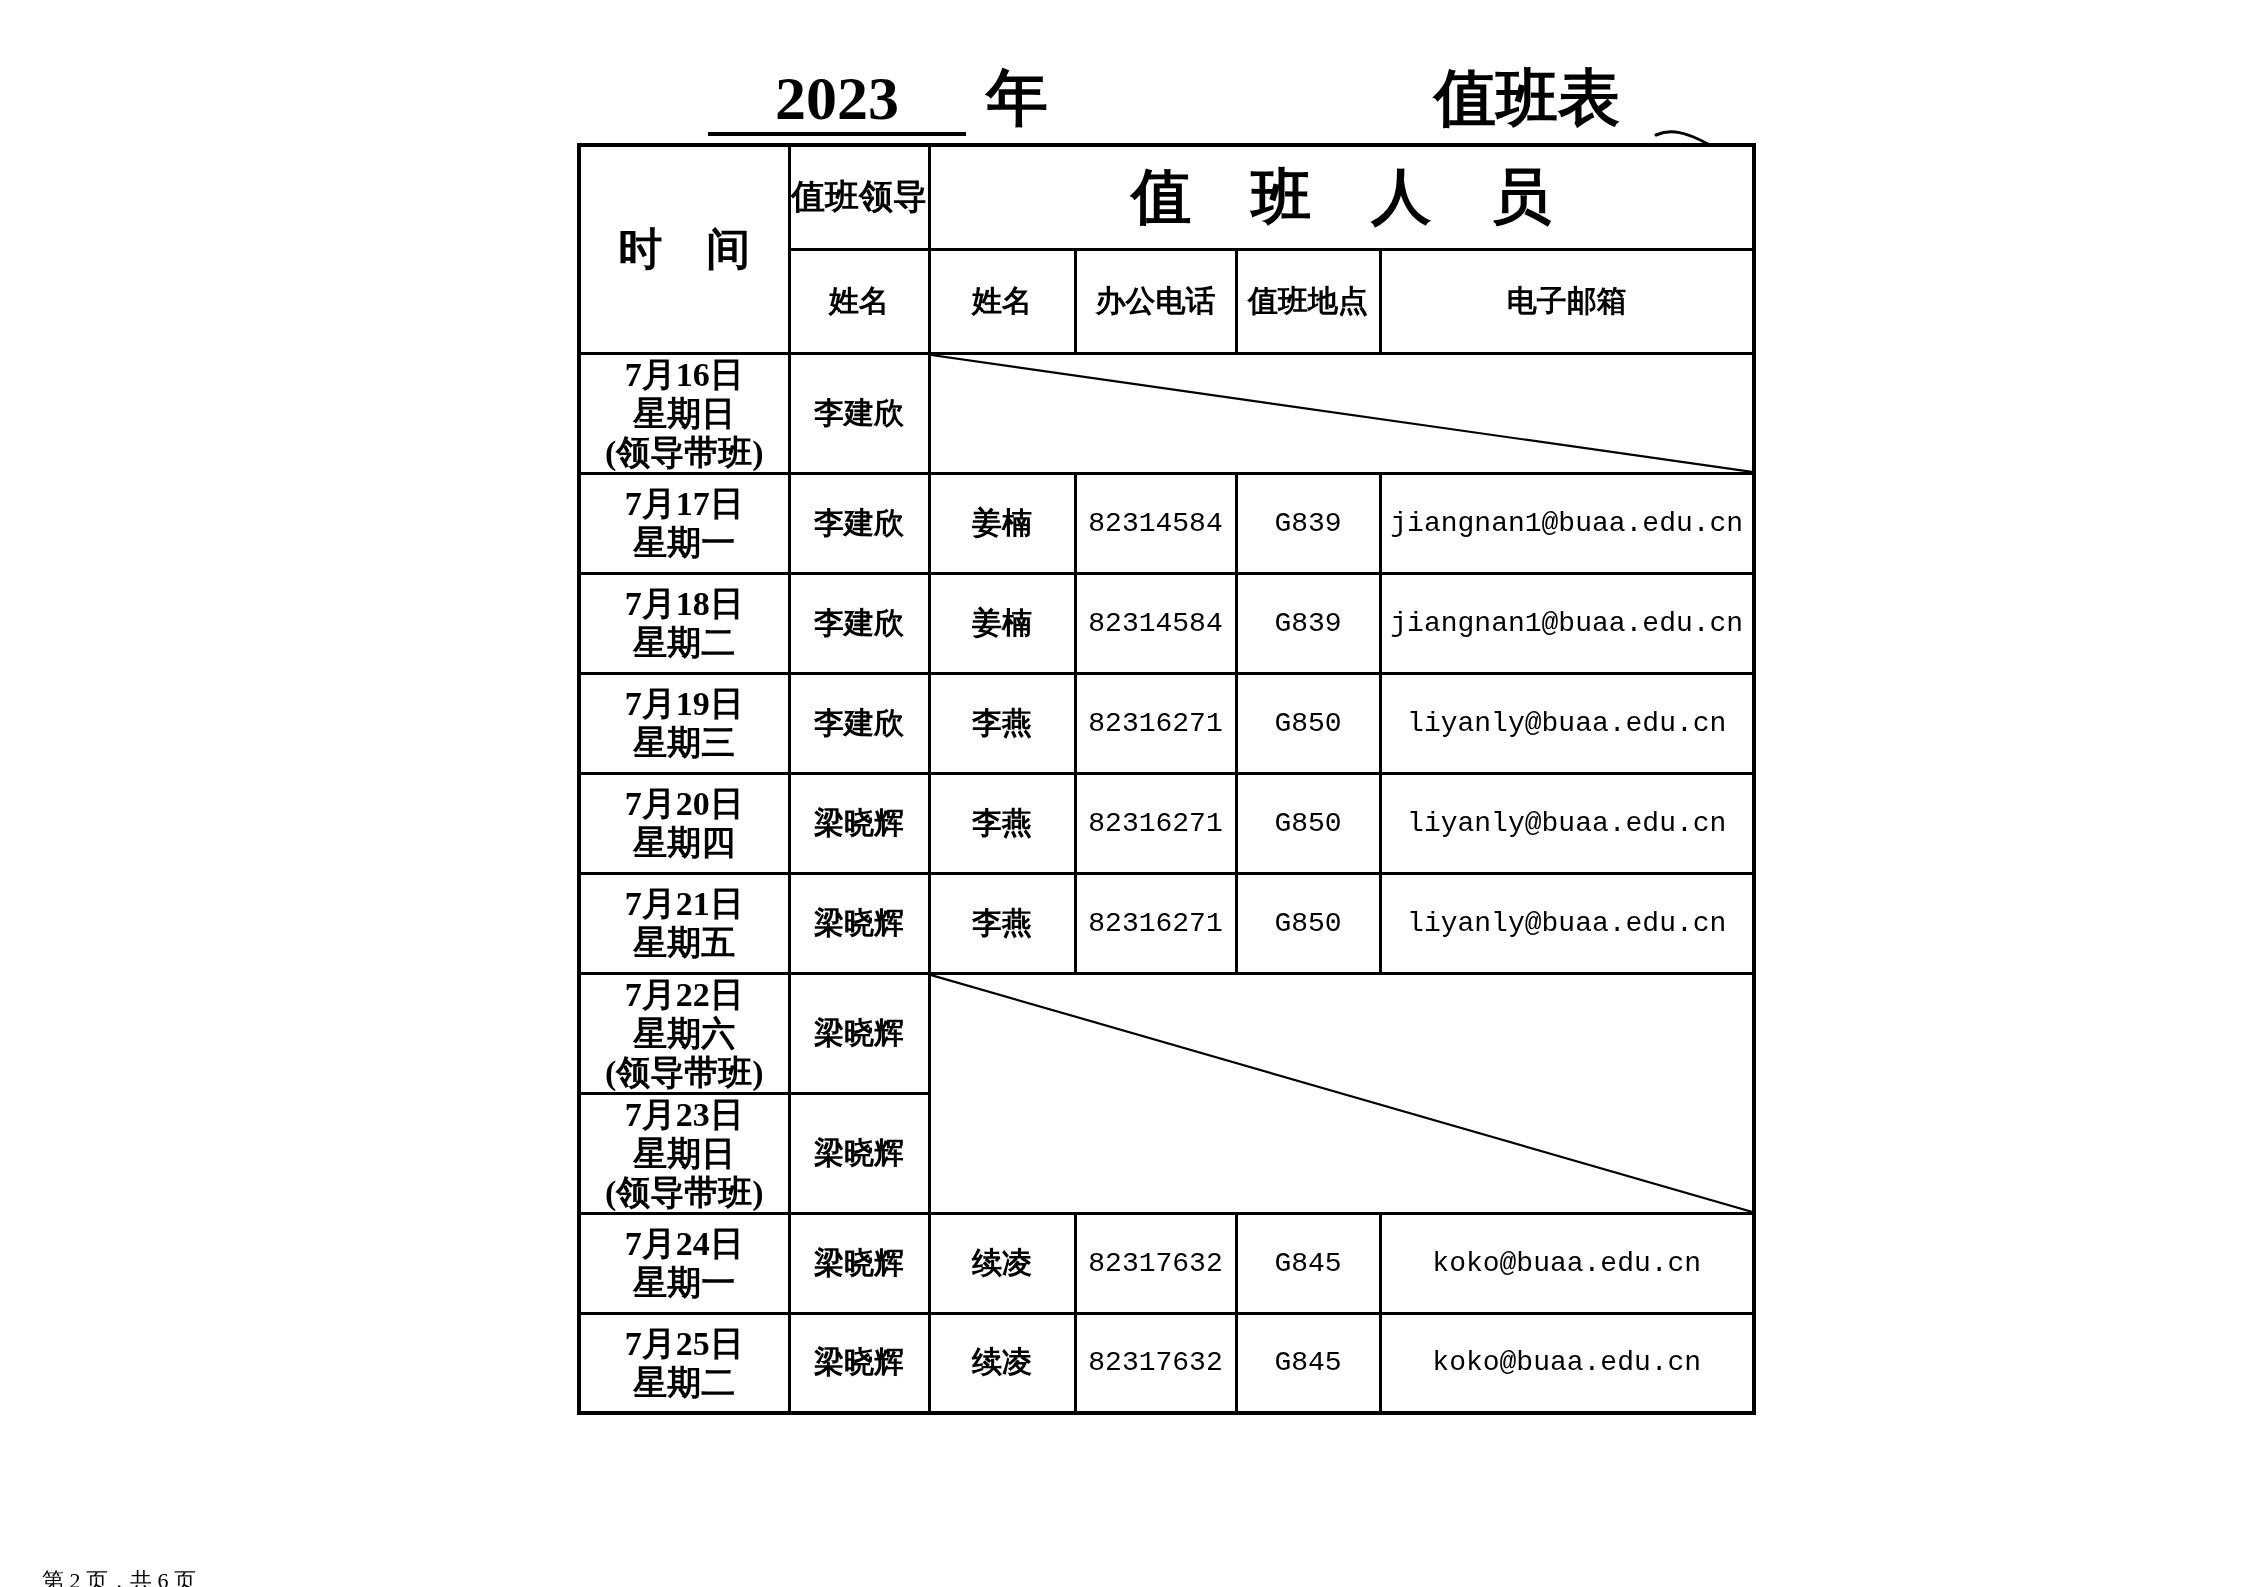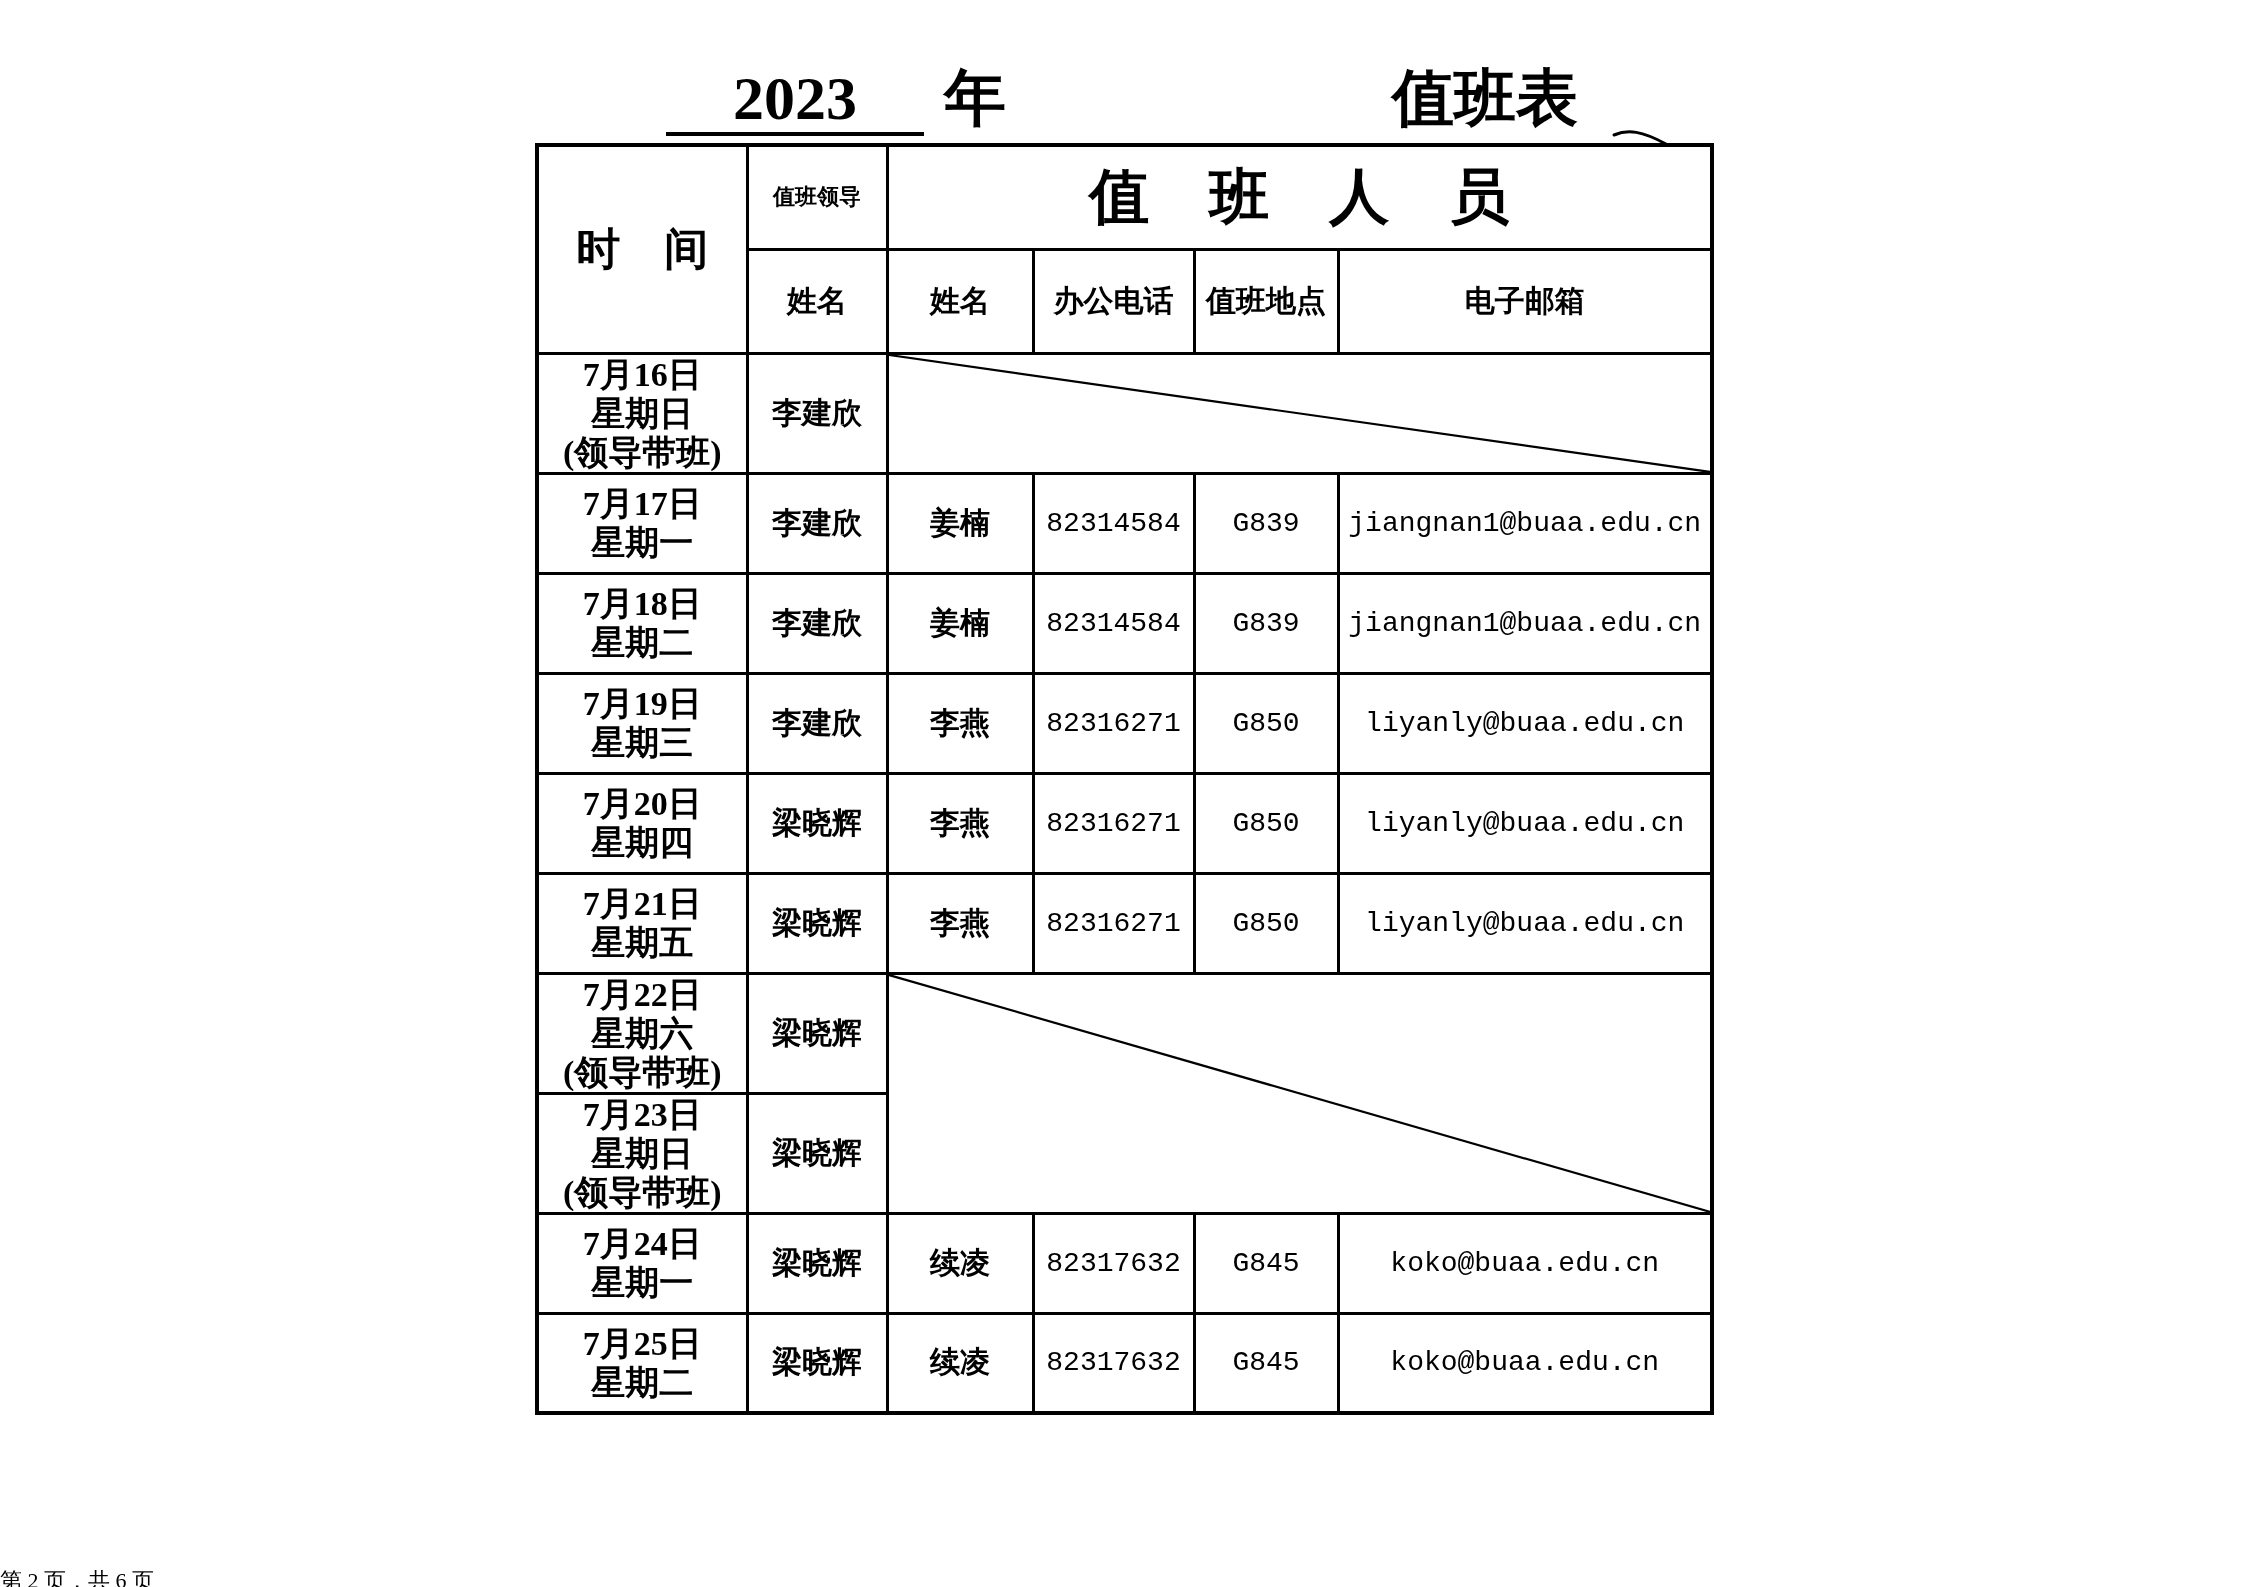--- a/index.html
+++ b/index.html
@@ -4,20 +4,21 @@
 <style>
   * { margin:0; padding:0; box-sizing:border-box; }
   html,body { background:#ffffff; }
   .page {
     position:relative;
     width:1824px; height:1587px;
     background:#ffffff;
     overflow:hidden;
     font-family:"Liberation Serif","DejaVu Serif",serif;
     color:#000;
+    margin-left:42px;
   }
 
   
   .title-layer { position:absolute; left:0; top:0; width:2245px; height:160px; }
   .t-piece {
     position:absolute; top:64px;
     font-size:62px; font-weight:bold;
     line-height:68px; white-space:nowrap;
     text-align:center;
   }
@@ -41,21 +42,21 @@
     padding:0; position:relative; overflow:hidden;
   }
   tr.hr1 { height:104px; }
   tr.hr2 { height:104px; }
   tr.r0  { height:115px; }
   tr.r1, tr.r2, tr.r3, tr.r4, tr.r5, tr.r8, tr.r9 { height:100px; }
   tr.r6, tr.r7 { height:109px; }
 
   .h-time   { font-size:44px; font-weight:bold; }
   .h-staff  { font-size:60px; font-weight:bold; }
-  .h-leader { font-size:22px; font-weight:bold;font-family:Liberation Serif, serif; }
+  .h-leader { font-size:34px; font-weight:bold;font-family:Liberation Serif, serif; }
   .h-sub    { font-size:30px; font-weight:bold; }
 
   .date-cell { font-size:34px; font-weight:bold; line-height:39px; }
   .name-cell { font-size:30px;font-weight:bold; }
   .mono-cell {
     font-family:"Liberation Mono","DejaVu Sans Mono",monospace;
     font-size:28px;
   }
   .email-cell { text-align:left; padding-left:8px; }
 

